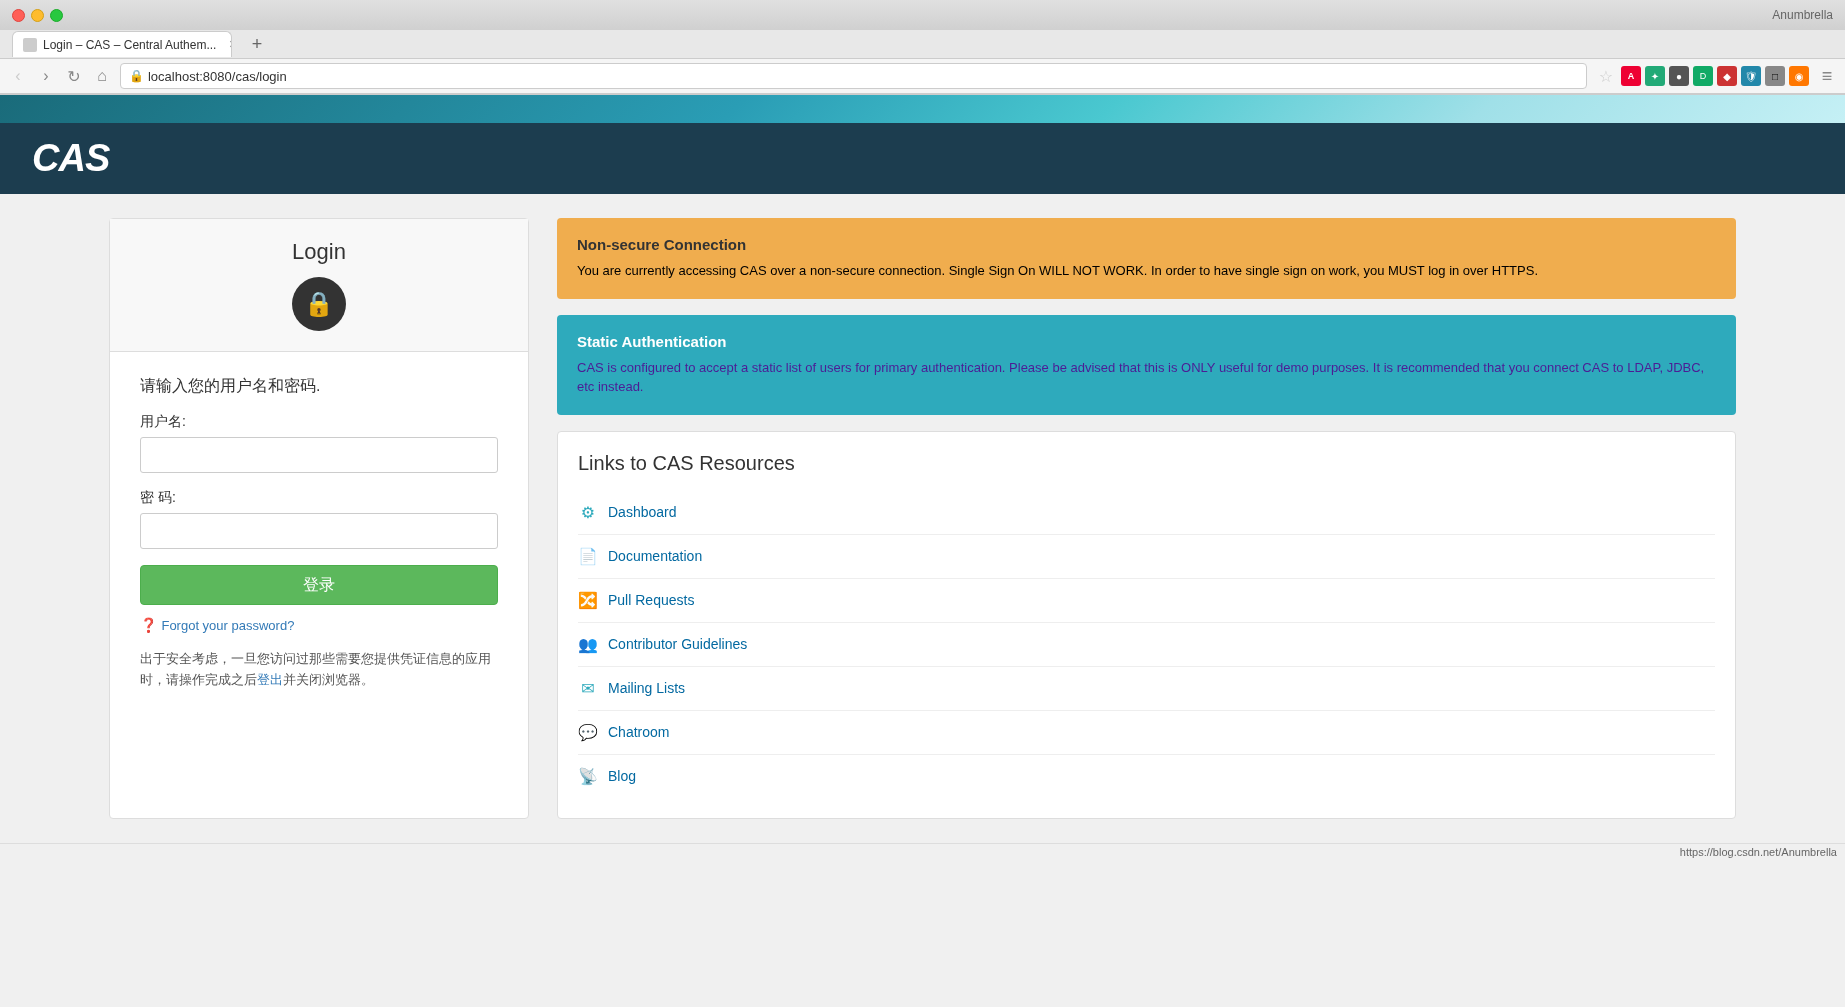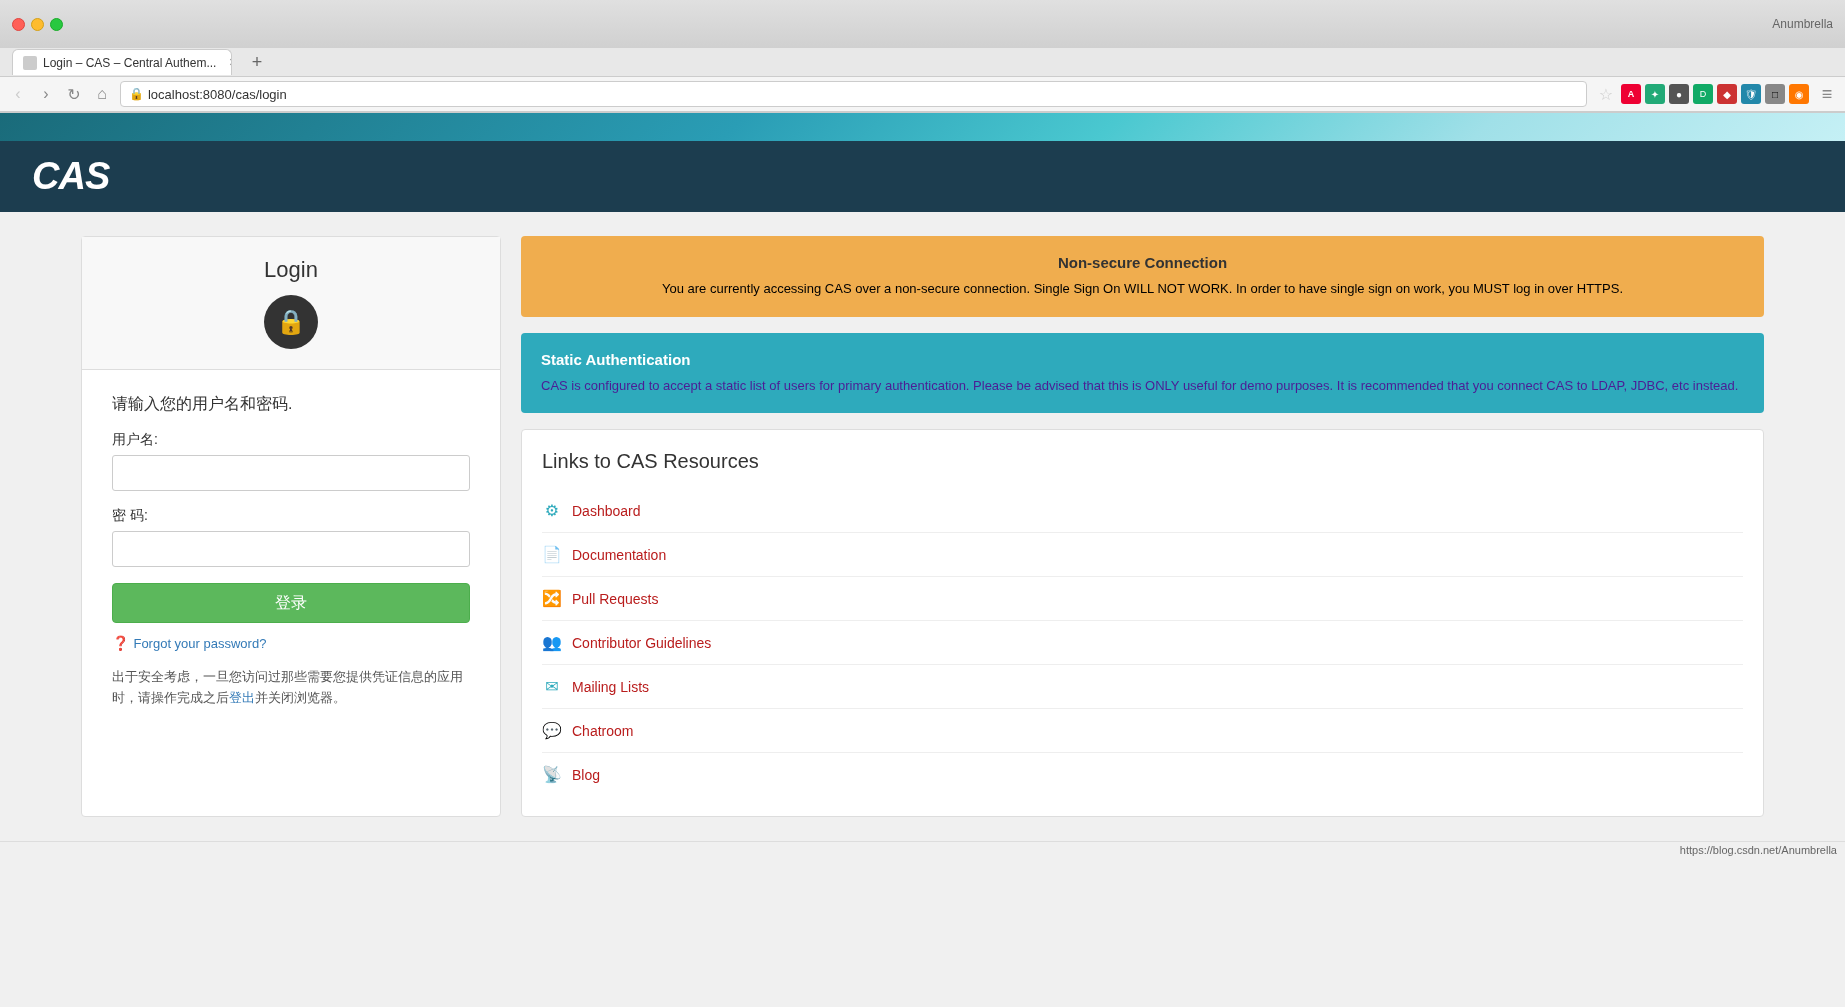--- a/index.html
+++ b/index.html
@@ -9,21 +9,21 @@
     .browser-chrome {
       background: #e8e8e8;
       border-bottom: 1px solid #ccc;
     }
     .title-bar {
       background: linear-gradient(to bottom, #e0e0e0, #d0d0d0);
       padding: 8px 12px;
       display: flex;
       align-items: center;
       gap: 8px;
-      height: 48px;
+      height: 30px;
     }
     .traffic-lights { display: flex; gap: 6px; }
     .tl { width: 13px; height: 13px; border-radius: 50%; }
     .tl-red { background: #ff5f57; border: 1px solid #e0443e; }
     .tl-yellow { background: #febc2e; border: 1px solid #d4a017; }
     .tl-green { background: #28c840; border: 1px solid #1aac29; }
     .tab-bar {
       display: flex;
       align-items: center;
       padding: 0 12px;
@@ -98,22 +98,22 @@
       font-weight: 900;
       color: white;
       letter-spacing: -1px;
       font-style: italic;
       margin-left: 12px;
     }
 
     
     .main-content {
       display: flex;
-      gap: 20px;
-      padding: 24px 81px;
+      gap: 28px;
+      padding: 24px 109px;
       background: #f0f0f0;
       min-height: 600px;
     }
 
     
     .login-panel {
       background: white;
       border: 1px solid #ddd;
       border-radius: 4px;
       width: 420px;
@@ -196,21 +196,20 @@
     .logout-link { color: #337ab7; text-decoration: none; }
 
     
     .right-panel { flex: 1; display: flex; flex-direction: column; gap: 16px; }
 
     
     .alert-warning {
       background: #f0ad4e;
       border-radius: 4px;
       padding: 18px 20px;
-      text-align: center;
     }
     .alert-warning .alert-title {
       font-weight: bold;
       font-size: 15px;
       color: #333;
       margin-bottom: 8px;
     }
     .alert-warning .alert-text {
       font-size: 13px;
       color: #000000;
@@ -250,21 +249,21 @@
       display: flex;
       align-items: center;
       gap: 10px;
       padding: 12px 0;
       border-bottom: 1px solid #eee;
       cursor: pointer;
     }
     .resource-item:last-child { border-bottom: none; }
     .resource-icon { color: #2eaabc; font-size: 16px; width: 20px; text-align: center; }
     .resource-link {
-      color: #b91c1c;
+      color: #0369a1;
       text-decoration: none;
       font-size: 14px;
     }
 
     
     .status-bar {
       background: #f0f0f0;
       border-top: 1px solid #ddd;
       padding: 2px 8px;
       font-size: 11px;

